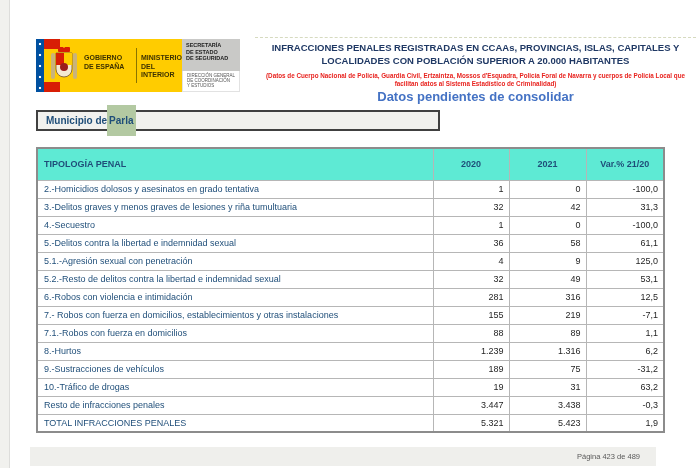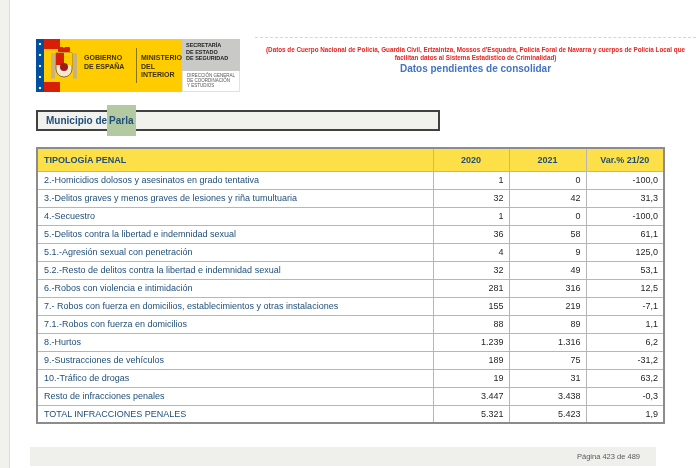--- a/index.html
+++ b/index.html
@@ -27,36 +27,36 @@
   .secretariat { height:32px; background:#c9c9c7; color:#1c1c1c; font-size:5.5px; line-height:6.5px;
           font-weight:bold; padding:3px 4px; white-space:pre-line; }
   .directorate { height:21px; background:#ffffff; color:#555; font-size:4.5px; line-height:5.2px;
           padding:2px 4px; white-space:pre-line; border:1px solid #e2e2e2; border-top:none; }
 
   
   .dotted-line { position:absolute; left:255px; top:37px; width:441px; border-top:1px dashed #d6dabf; }
   .title-wrap { position:absolute; left:255px; top:41px; width:441px; text-align:center; }
   .main-title { color:#1F3864; font-weight:bold; font-size:9.5px; line-height:13px; white-space:pre-line; }
   .source-note { margin-top:5px; color:#E8231F; font-weight:bold; font-size:6.3px; line-height:7.5px; white-space:pre-line; }
-  .pending-note { margin-top:2px; color:#4472C4; font-weight:bold; font-size:10px; }
+  .pending-note { margin-top:2px; color:#4472C4; font-weight:bold; font-size:13px; }
 
   
   .muni-box { position:absolute; left:36px; top:110px; width:404px; height:21px; background:#f1f1ee;
           border:2px solid #404040; display:flex; align-items:center; padding-left:8px;
           color:#1F4E79; font-weight:bold; font-size:10px; cursor:default; }
   .muni-hl { background:#B3C9A2; padding:10px 2px; }
   .period-btn { position:absolute; left:520px; top:110px; width:142px; height:21px; background:#f1f1ee;
           border:2px solid #9f9f9c; display:flex; align-items:center; justify-content:center;
           color:#1F4E79; font-weight:bold; font-size:9px; cursor:default; }
 
   
   table.stats { position:absolute; left:36px; top:147px; width:627px; border-collapse:collapse;
           border:2px solid #8c8c8c; table-layout:fixed; }
   .stats th, .stats td { border:1px solid #b6b6b6; font-size:9px; overflow:hidden; white-space:nowrap; }
-  .stats th { background:#fde047; color:#1F4E79; height:23px; font-weight:bold; text-align:center; }
+  .stats th { background:#5eead4; color:#1F4E79; height:32px; font-weight:bold; text-align:center; }
   .stats th.c-label { text-align:left; padding-left:6px; }
   .stats tr { height:18px; }
   .stats td.c-label { color:#1F4E79; padding-left:6px; }
   .stats td.c-num { text-align:right; padding-right:5px; color:#1f1f1f; }
   .col-label { width:396px; } .col-2020 { width:76px; } .col-2021 { width:77px; } .col-var { width:78px; }
 
   
   .footer-band { position:absolute; left:30px; top:447px; width:626px; height:19px; background:#efefec;
           display:flex; align-items:center; justify-content:flex-end; padding-right:16px;
           font-size:7.5px; color:#595959; }
@@ -95,20 +95,22 @@
 DE ESTADO
 DE SEGURIDAD</div>
       <div class="directorate">DIRECCIÓN GENERAL
 DE COORDINACIÓN
 Y ESTUDIOS</div>
     </div>
   </div>
 
   <div class="dotted-line"></div>
   <div class="title-wrap">
+    <div class="main-title">INFRACCIONES PENALES REGISTRADAS EN CCAAs, PROVINCIAS, ISLAS, CAPITALES Y
+LOCALIDADES CON POBLACIÓN SUPERIOR A 20.000 HABITANTES</div>
     <div class="source-note">(Datos de Cuerpo Nacional de Policía, Guardia Civil, Ertzaintza, Mossos d'Esquadra, Policía Foral de Navarra y cuerpos de Policía Local que
 facilitan datos al Sistema Estadístico de Criminalidad)</div>
     <div class="pending-note">Datos pendientes de consolidar</div>
   </div>
 
   <div class="muni-box">
     <span>Municipio de </span>
       <span class="muni-hl">Parla</span>
   </div>
 

